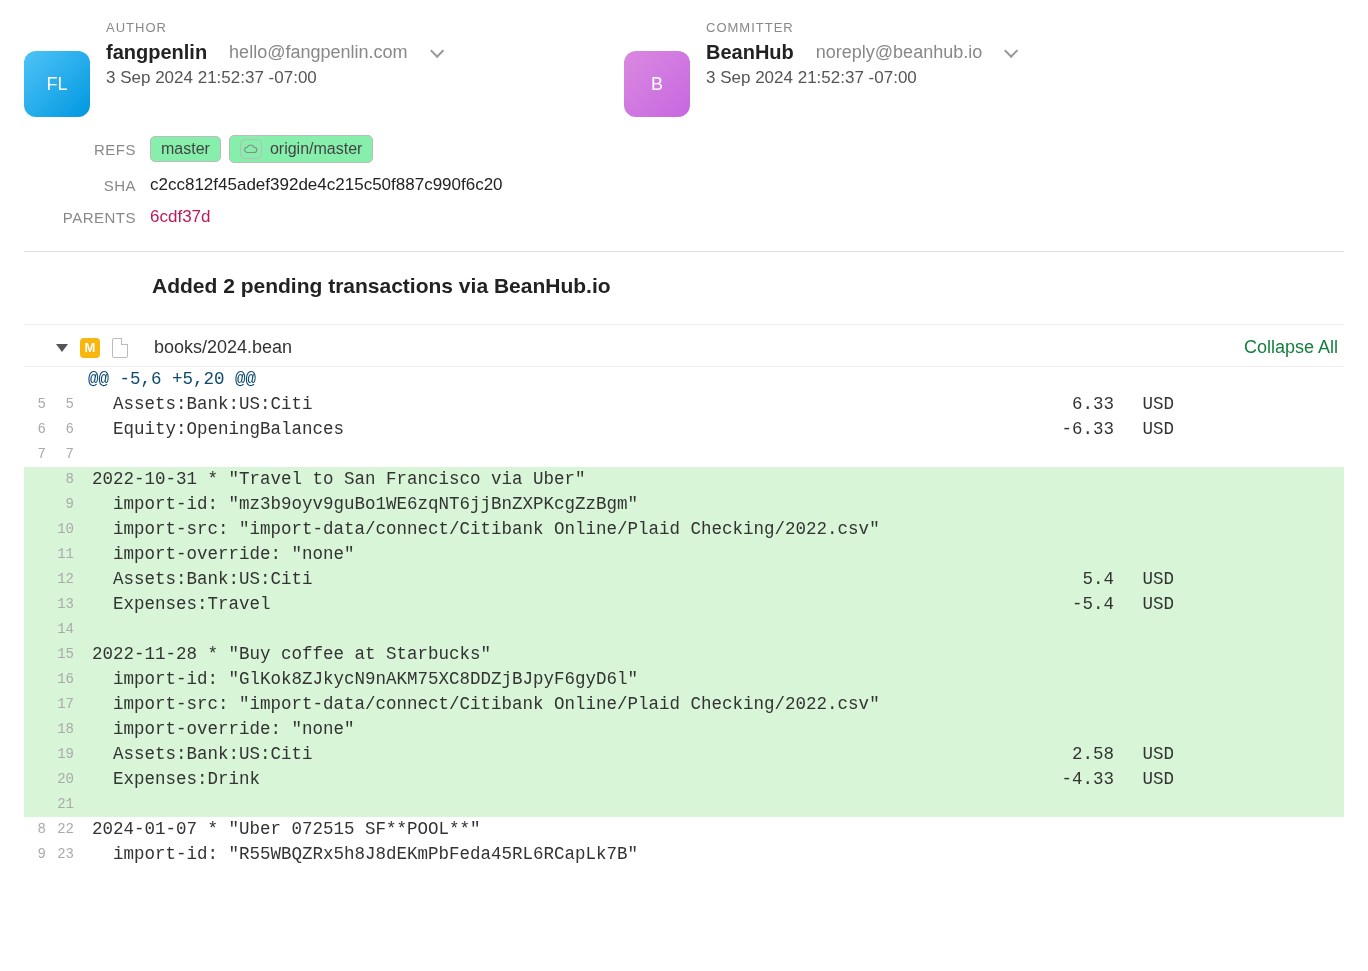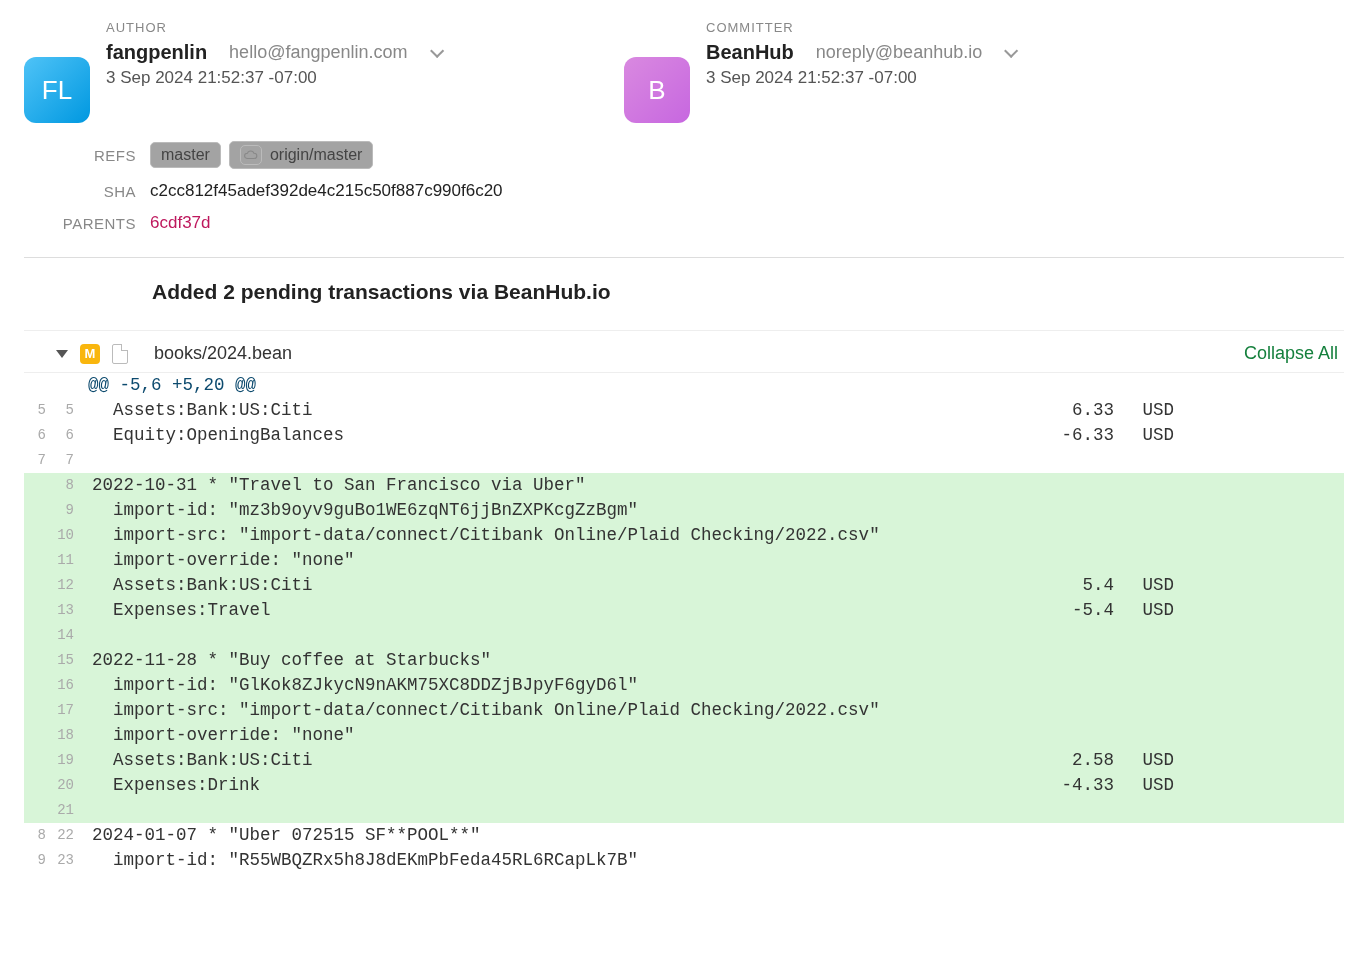--- a/index.html
+++ b/index.html
@@ -16,42 +16,42 @@
   .people { display: flex; gap: 40px; margin-bottom: 18px; }
   .person { display: flex; align-items: flex-start; gap: 16px; min-width: 560px; }
   .person-body { display: flex; flex-direction: column; gap: 4px; }
   .role-label {
     font-size: 13px; letter-spacing: 1px; color: #888;
     margin-bottom: 6px; margin-left: 2px;
   }
   .avatar {
     width: 66px; height: 66px; border-radius: 12px;
     display: flex; align-items: center; justify-content: center;
-    color: #fff; font-size: 26px; font-weight: 400;
-    margin-top: 16px;
+    color: #fff; font-size: 18px; font-weight: 400;
+    margin-top: 10px;
   }
   .avatar.fl { background: linear-gradient(135deg, #4fc3f7 0%, #0098e0 100%); }
   .avatar.b  { background: linear-gradient(135deg, #d989e0 0%, #c767e0 100%); }
   .name-line { display: flex; align-items: center; gap: 22px; text-align: right; }
   .name { font-size: 20px; font-weight: 600; color: #222; }
   .email { font-size: 18px; color: #888; }
   .chev {
     display: inline-block; width: 10px; height: 10px;
     border-right: 2px solid #999; border-bottom: 2px solid #999;
     transform: rotate(45deg) translateY(-3px);
   }
   .date { font-size: 17px; color: #555; }
 
   
   .meta { display: grid; grid-template-columns: 126px 1fr; row-gap: 12px; margin-bottom: 24px; align-items: center; }
   .meta-label { text-align: right; padding-right: 14px; color: #888; letter-spacing: 0.5px; font-size: 15px; }
   .refs { display: flex; gap: 8px; align-items: center; }
   .ref-pill {
     border: 1px solid #bbb; border-radius: 5px;
-    padding: 3px 10px; font-size: 16px; color: #444; background: #a3a3a3;
+    padding: 3px 10px; font-size: 16px; color: #444; background: #86efac;
     display: inline-flex; align-items: center; gap: 8px;
   }
   .ref-icon {
     width: 22px; height: 20px; border: 1px solid #bbb; border-radius: 5px;
     display: inline-flex; align-items: center; justify-content: center;
     padding: 0;
   }
   .sha-val { font-size: 17px; color: #222; font-family: inherit; }
   .parent-link { color: #be185d; font-size: 17px; text-decoration: none; cursor: pointer; }
 

